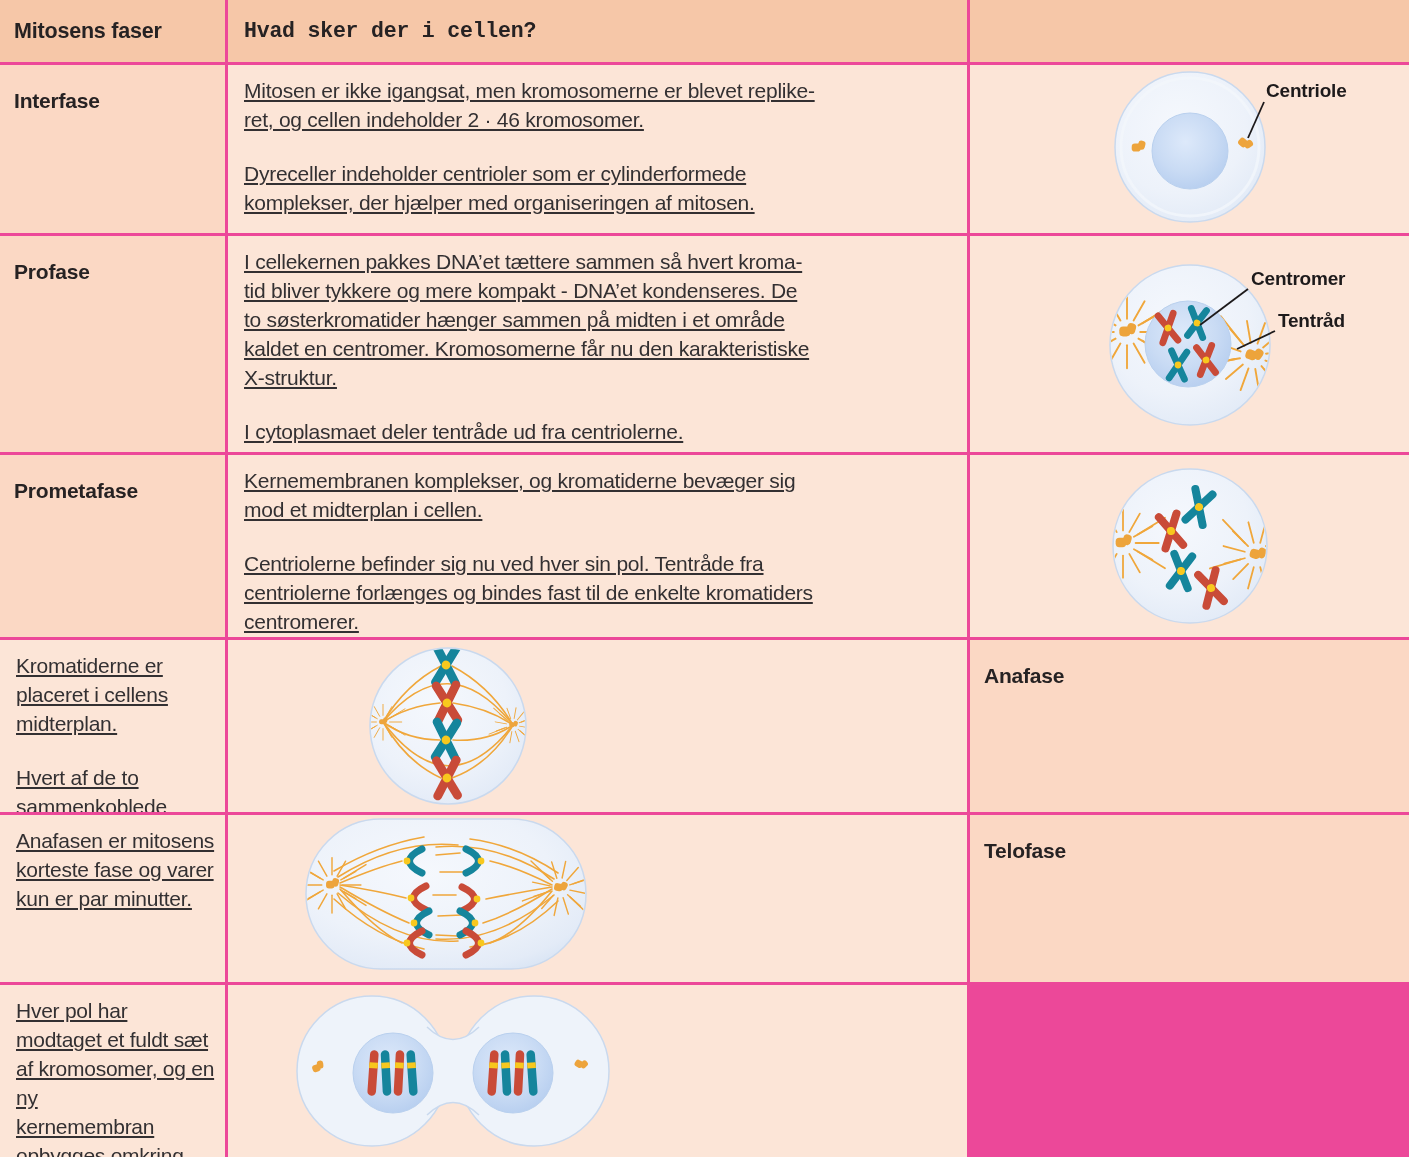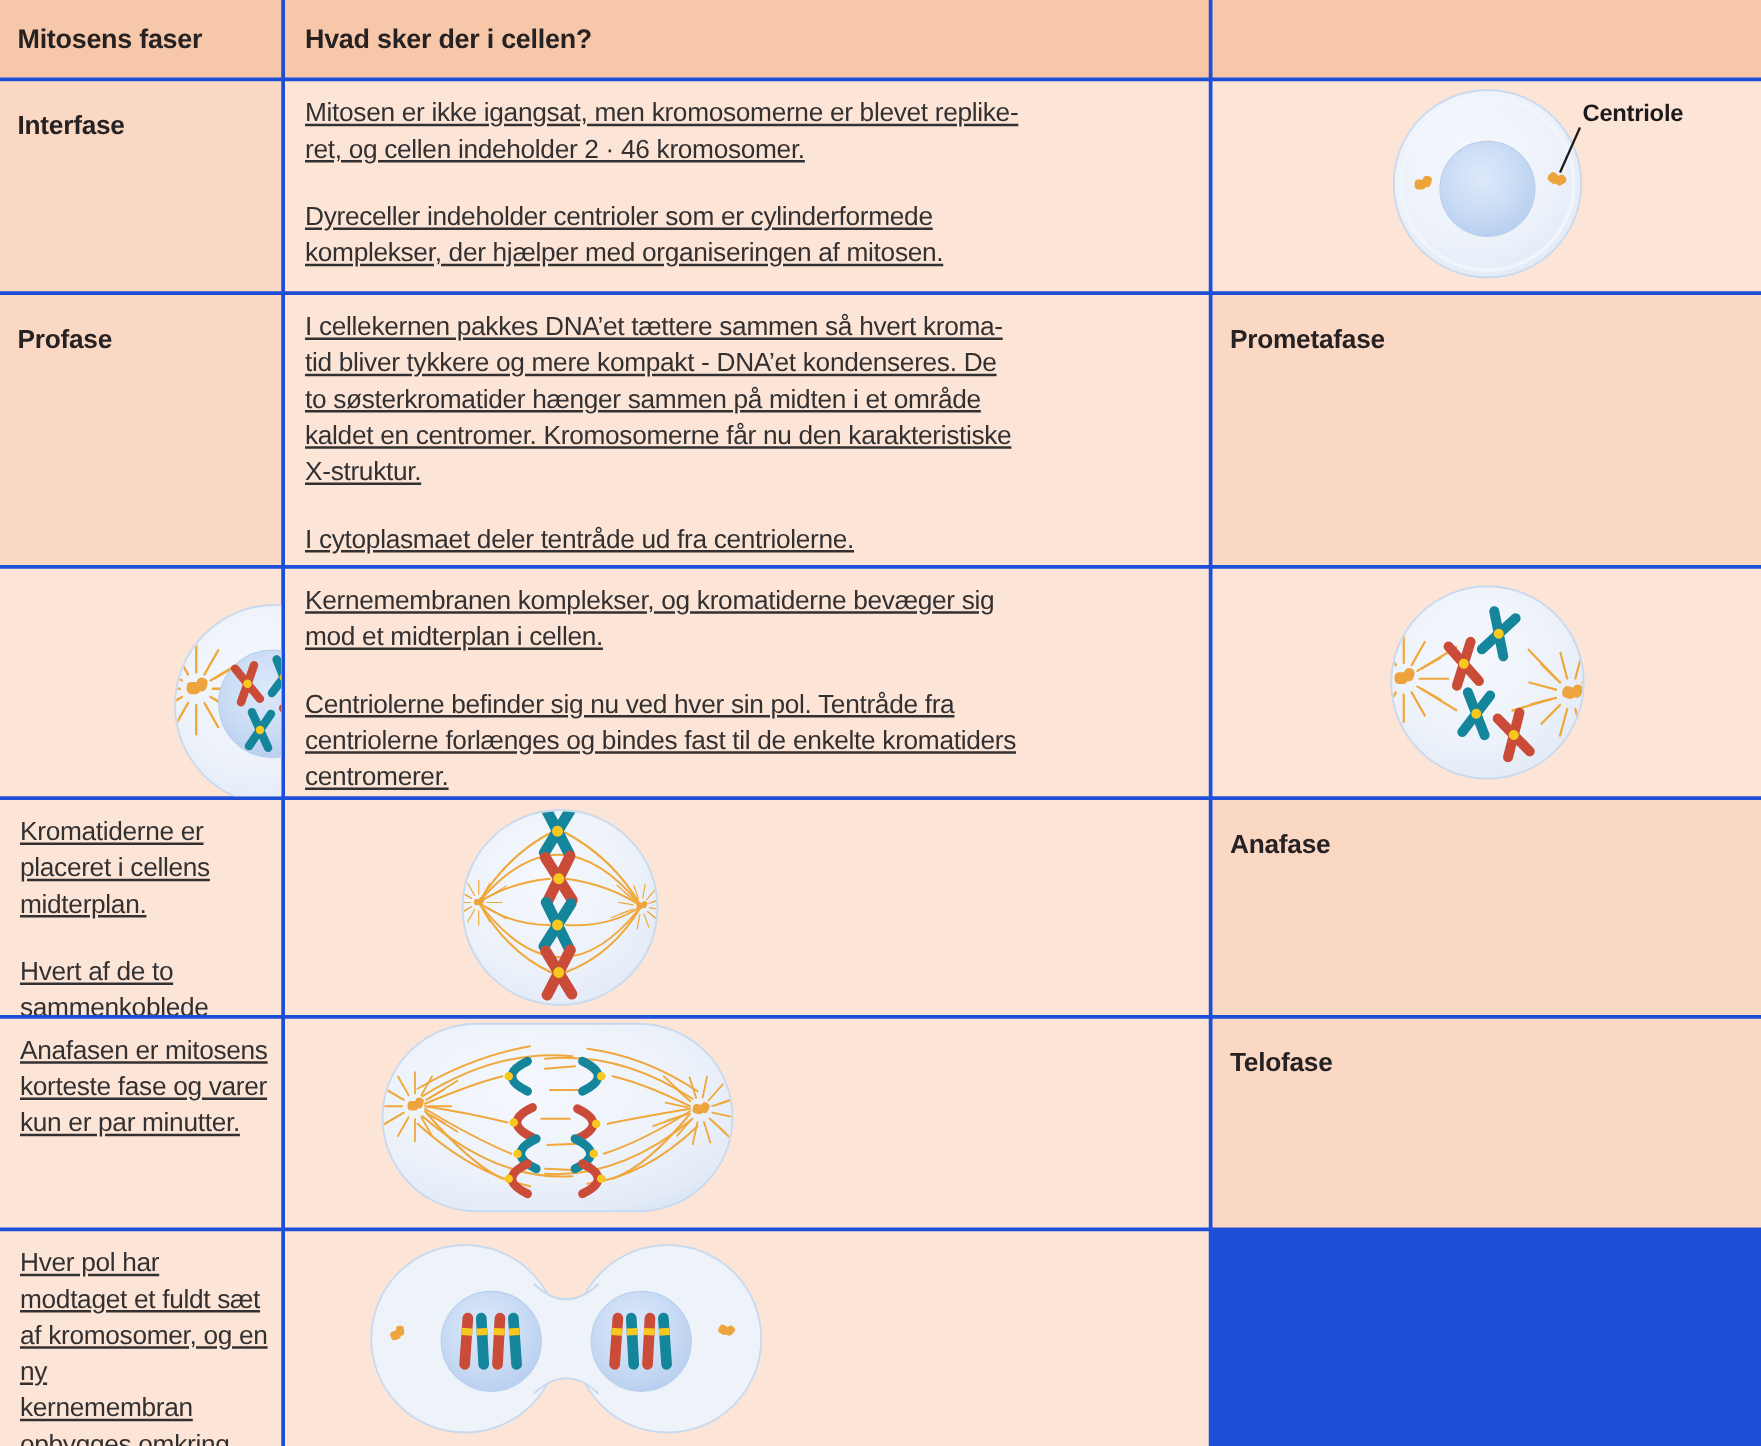--- a/index.html
+++ b/index.html
@@ -2,25 +2,25 @@
 <html><head>
 <meta charset="utf-8">
 <style>
   html,body{margin:0;padding:0;background:#ffffff;}
   body{font-family:"Liberation Sans",sans-serif;color:#262223;}
   .table{
     width:1409px;height:1157px;
     display:grid;
     grid-template-columns:225px 739px 439px;
     grid-template-rows:62px 168px 216px 182px 172px 167px 172px;
-    gap:3px;background:#1d4ed8;
+    gap:3px;background:#ec4899;
   }
   .cell{overflow:hidden;box-sizing:border-box;}
   .c-head{background:#f6c7a8;font-weight:bold;font-size:21.5px;padding:19px 0 0 14px;letter-spacing:-0.2px;}
-  .c-head.desc{padding-left:16px;}
+  .c-head.desc{padding-left:16px;font-family:Liberation Mono, monospace;}
   .c-phase{background:#fbd8c4;font-weight:bold;font-size:21px;padding:24px 8px 0 14px;letter-spacing:-0.2px;}
   .c-desc{background:#fce5d7;padding:11px 10px 0 16px;font-size:21px;line-height:29px;color:#333032;letter-spacing:-0.25px;text-decoration:underline;}
   .c-desc p{margin:0;white-space:pre-line;}
   .c-desc p + p{margin-top:25px;}
   .c-desc p:empty{display:none;}
   .c-illus{background:#fce5d7;position:relative;font-weight:bold;}
   .c-illus svg{display:block;}
   .svglabel{font-family:"Liberation Sans",sans-serif;font-size:19px;fill:#1d1a1b;letter-spacing:-0.2px;}
   .leader{stroke:#1d1a1b;stroke-width:1.8;}
   .fiber{stroke:#f0a73b;stroke-width:1.6;fill:none;stroke-linecap:round;}
@@ -109,22 +109,20 @@
 
   <div class="cell c-phase">Profase</div>
   <div class="cell c-desc">
     <p>I cellekernen pakkes DNA’et tættere sammen så hvert kroma-
 tid bliver tykkere og mere kompakt - DNA’et kondenseres. De
 to søsterkromatider hænger sammen på midten i et område
 kaldet en centromer. Kromosomerne får nu den karakteristiske
 X-struktur.</p>
     <p>I cytoplasmaet deler tentråde ud fra centriolerne.</p>
   </div>
-  <div class="cell c-phase">Prometafase</div>
-
   <div class="cell c-illus">
     <svg width="439" height="216" viewBox="0 0 439 216">
       <clipPath id="cp2">
           <circle cx="220" cy="109" r="79"></circle>
         </clipPath>
       <circle cx="220" cy="109" r="80" fill="url(#gCell)" stroke="#c9d9ee" stroke-width="1.5"></circle>
       <g clip-path="url(#cp2)">
         <use href="#aster" transform="translate(157,96) scale(1.1)"></use>
         <use href="#aster" transform="translate(283,120) scale(1.1) rotate(20)"></use>
         <circle cx="218" cy="108" r="43" fill="url(#gNuc)" stroke="#b9d0ee" stroke-width="1"></circle>
@@ -132,20 +130,22 @@
         <use href="#xchrom" color="#15859c" transform="translate(227,87) rotate(8) scale(0.85)"></use>
         <use href="#xchrom" color="#15859c" transform="translate(208,129) rotate(5) scale(0.85)"></use>
         <use href="#xchrom" color="#c94b38" transform="translate(236,124) rotate(-8) scale(0.85)"></use>
       </g>
       <line class="leader" x1="278" y1="53" x2="230" y2="89"></line>
       <text class="svglabel" x="281" y="49">Centromer</text>
       <line class="leader" x1="305" y1="95" x2="267" y2="113"></line>
       <text class="svglabel" x="308" y="91">Tentråd</text>
     </svg>
   </div>
+
+  <div class="cell c-phase">Prometafase</div>
   <div class="cell c-desc">
     <p>Kernemembranen komplekser, og kromatiderne bevæger sig
 mod et midterplan i cellen.</p>
     <p>Centriolerne befinder sig nu ved hver sin pol. Tentråde fra
 centriolerne forlænges og bindes fast til de enkelte kromatiders
 centromerer.</p>
   </div>
   <div class="cell c-illus">
     <svg width="439" height="182" viewBox="0 0 439 182">
       <clipPath id="cp3">

